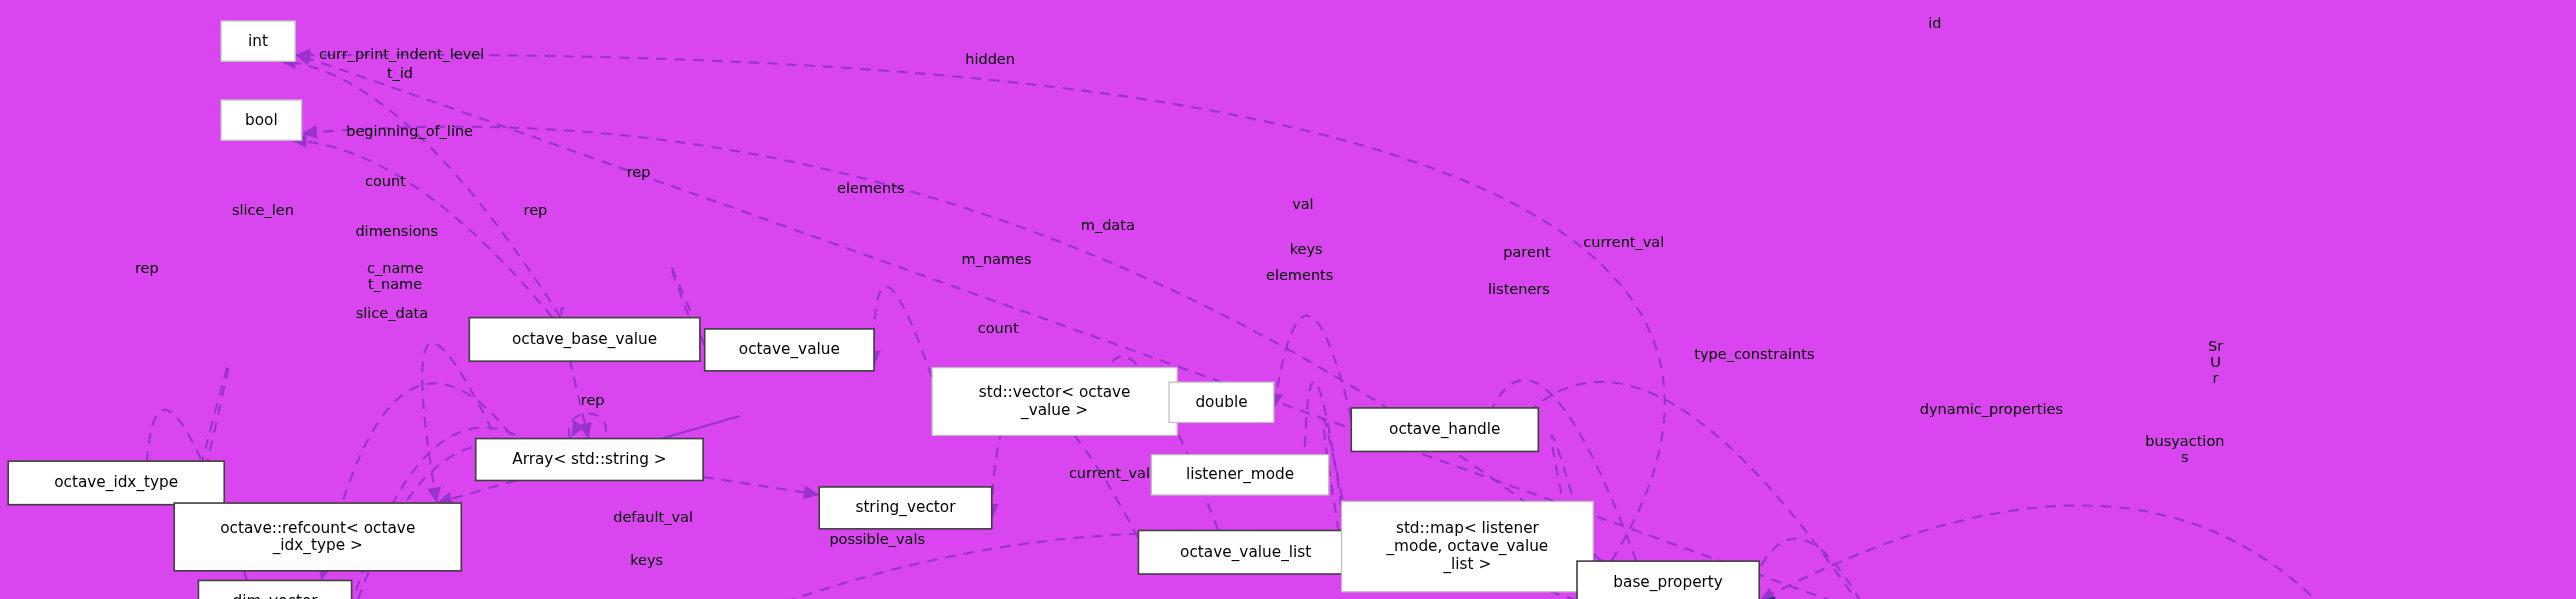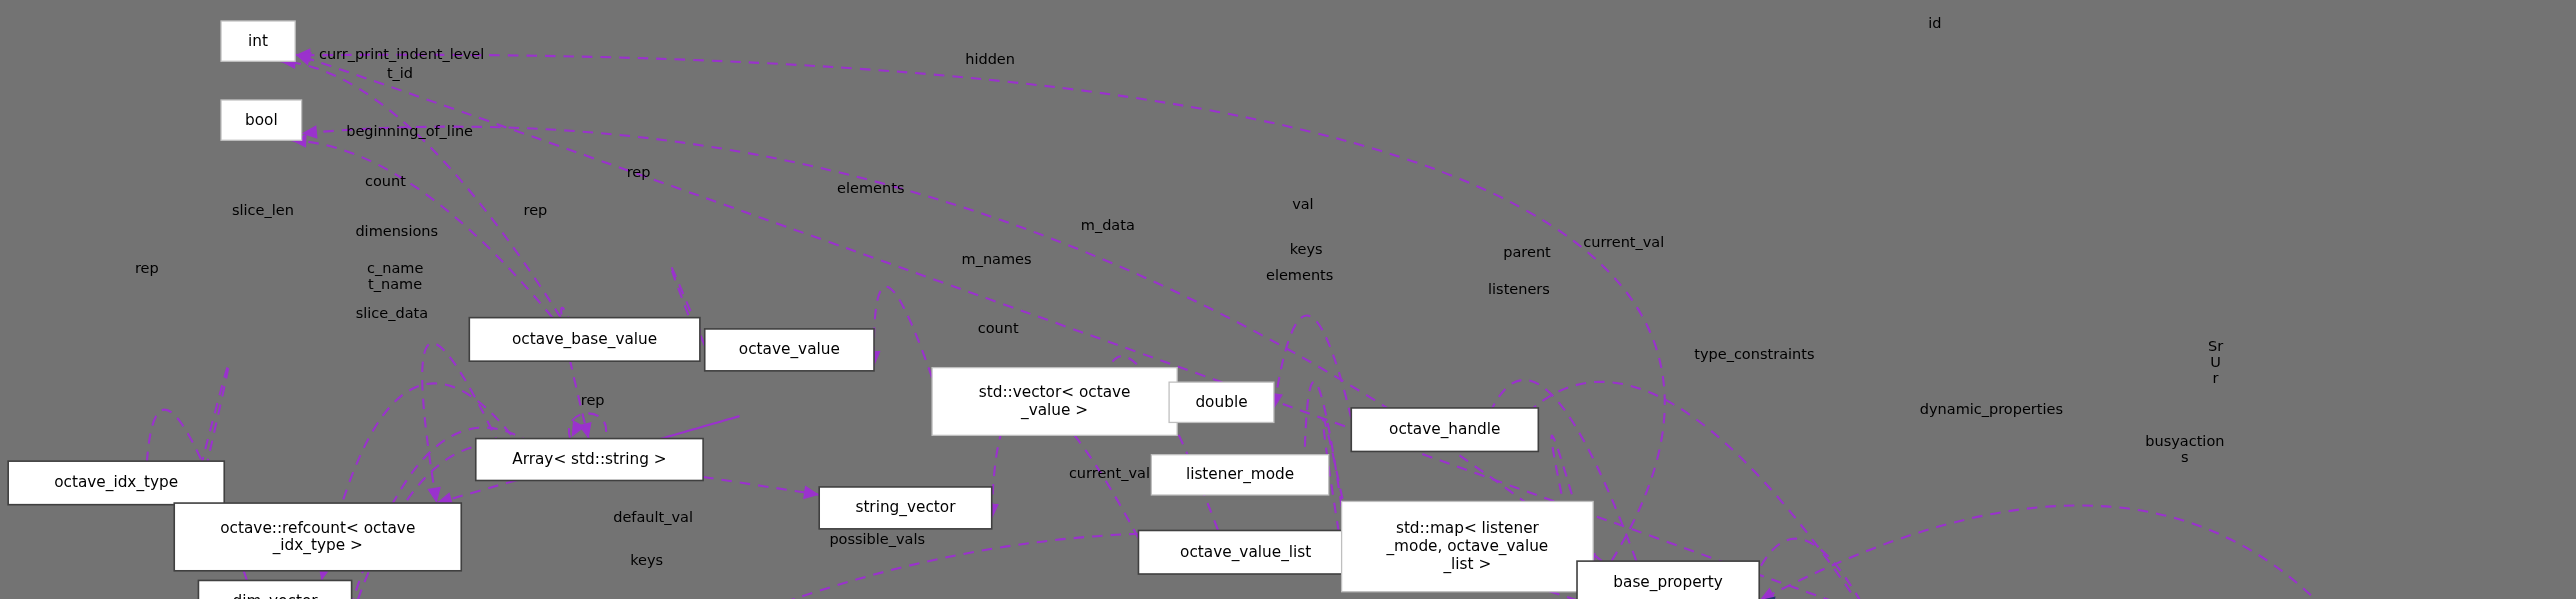--- a/index.html
+++ b/index.html
@@ -4,21 +4,21 @@
 <style>
   html, body {
     margin: 0;
     padding: 0;
     background: #ffffff;
   }
   #canvas-wrap {
     position: relative;
     width: 2576px;
     height: 599px;
-    background: #737373;
+    background: #d946ef;
     overflow: hidden;
     font-family: "DejaVu Sans", "Liberation Sans", sans-serif;
   }
   svg#graph {
     position: absolute;
     left: 0;
     top: 0;
     width: 2576px;
     height: 599px;
   }

